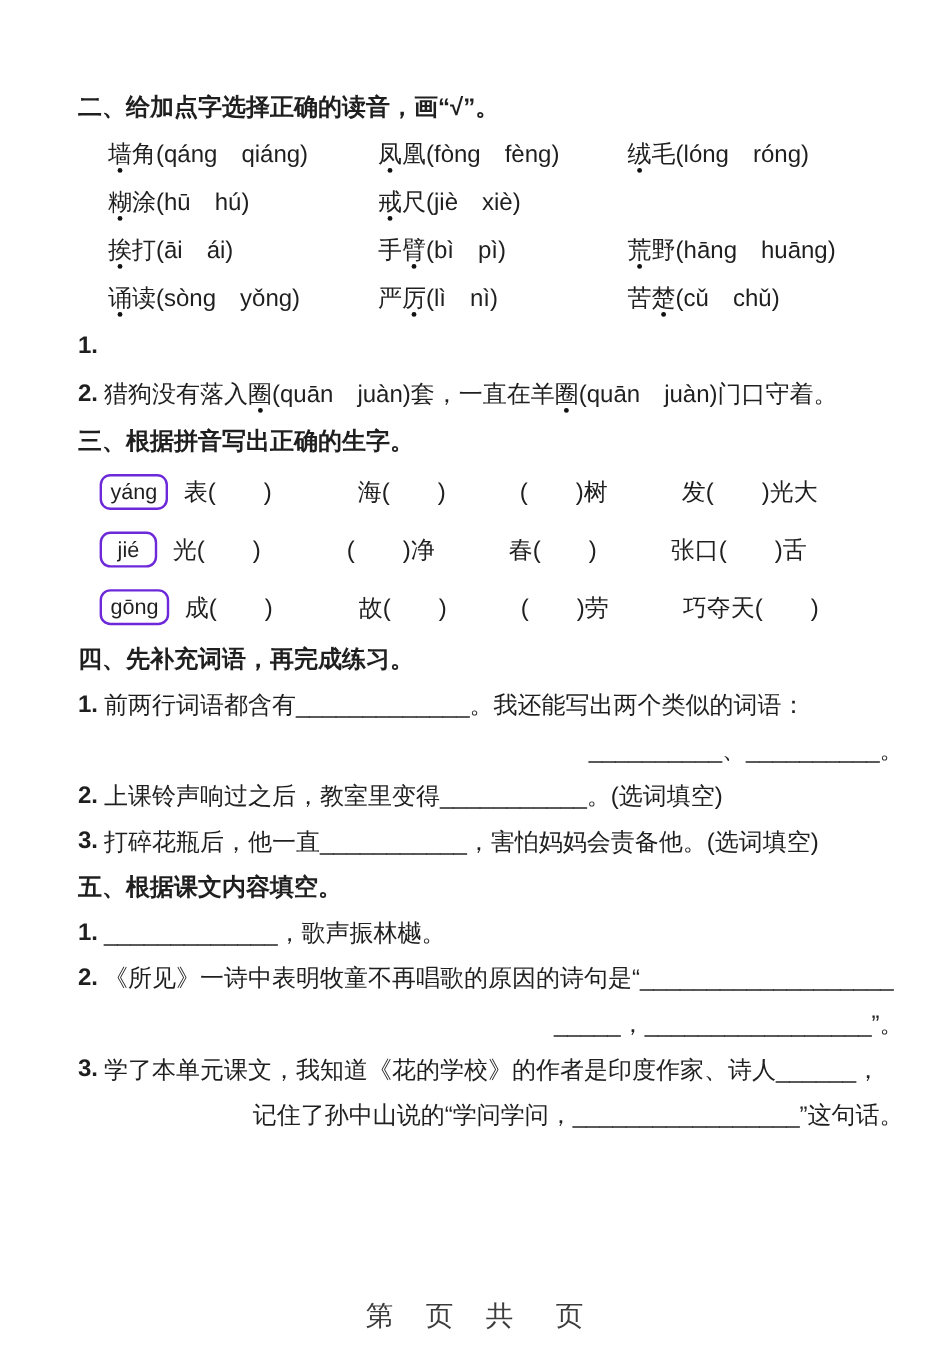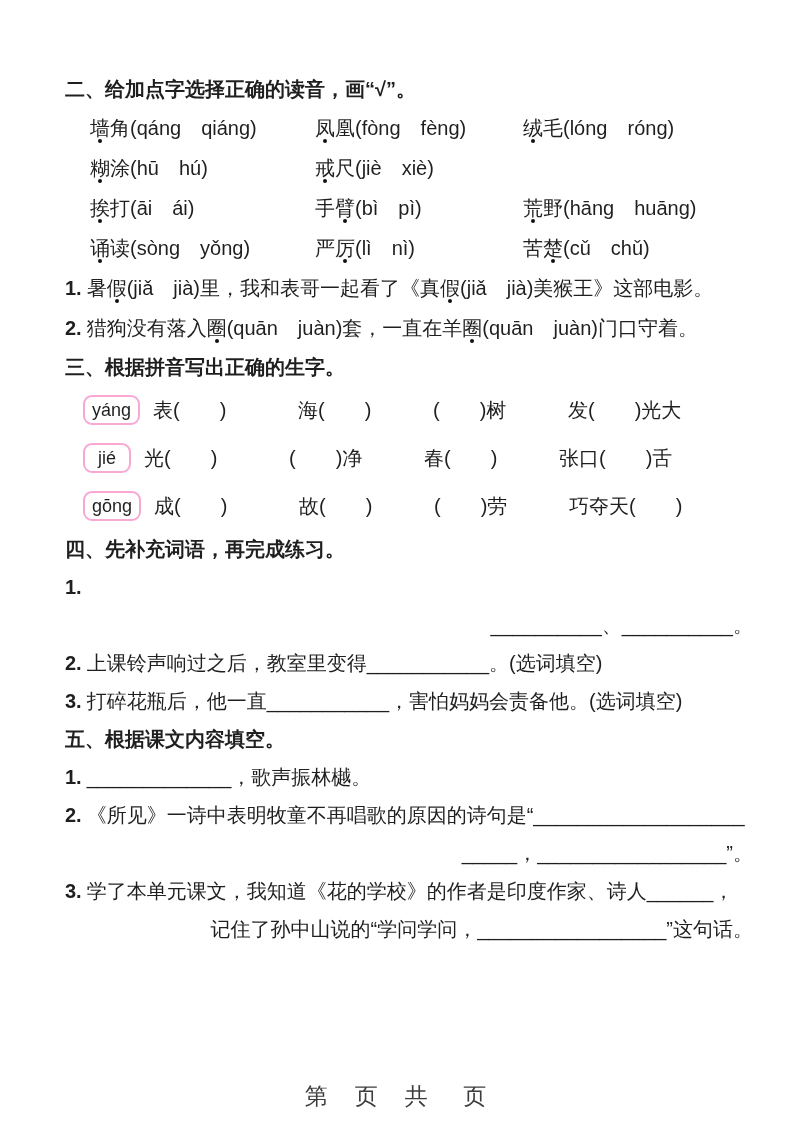--- a/index.html
+++ b/index.html
@@ -30,21 +30,21 @@
   .dotted::after {
     content:""; position:absolute; left:50%; bottom:-4px;
     transform:translateX(-50%);
     width:4px; height:4px; background:#111; border-radius:50%;
   }
   .sentence { height:40px; display:flex; align-items:center; white-space:nowrap; }
   .qnum { font-weight:bold; margin-right:5px; }
   
   .py-row { height:48px; display:flex; align-items:center; margin-left:18px; }
   .py-box {
-    border:2px solid #f9a8d4; border-radius:9px;
+    border:2px solid #6d28d9; border-radius:9px;
     min-width:48px; height:30px;
     display:flex; align-items:center; justify-content:center;
     font-size:18px; padding:0 7px;
   }
   .py-items {
     flex:1; margin-left:13px;
     display:grid; grid-template-columns:145px 135px 135px 1fr;
     align-items:center; white-space:nowrap;
   }
   
@@ -86,21 +86,20 @@
         <span class="pron-item"><span class="dotted">荒</span><span>野(hāng　huāng)</span></span>
       </div>
       <div class="pron-row">
         <span class="pron-item"><span class="dotted">诵</span><span>读(sòng　yǒng)</span></span>
         <span class="pron-item"><span>严</span><span class="dotted">厉</span><span>(lì　nì)</span></span>
         <span class="pron-item"><span>苦</span><span class="dotted">楚</span><span>(cǔ　chǔ)</span></span>
       </div>
     </div>
     <div class="sentence">
       <span class="qnum">1.</span>
-      <span><span>暑</span><span class="dotted">假</span><span>(jiǎ　jià)里，我和表哥一起看了《真</span><span class="dotted">假</span><span>(jiǎ　jià)美猴王》这部电影。</span></span>
     </div>
     <div class="sentence">
       <span class="qnum">2.</span>
       <span><span>猎狗没有落入</span><span class="dotted">圈</span><span>(quān　juàn)套，一直在羊</span><span class="dotted">圈</span><span>(quān　juàn)门口守着。</span></span>
     </div>
   </div>
 
   <div>
     <div class="sec-title">三、根据拼音写出正确的生字。</div>
     <div class="py-row">
@@ -129,20 +128,21 @@
         <span>(　　)劳</span>
         <span>巧夺天(　　)</span>
       </span>
     </div>
   </div>
 
   <div>
     <div class="sec-title">四、先补充词语，再完成练习。</div>
     <div class="q-line">
       <span class="qnum">1.</span>
+      <span class="q-text">前两行词语都含有_____________。我还能写出两个类似的词语：</span>
     </div>
     <div class="q-line q-cont">
       <span class="q-text">__________、__________。</span>
     </div>
     <div class="q-line">
       <span class="qnum">2.</span>
       <span class="q-text">上课铃声响过之后，教室里变得___________。(选词填空)</span>
     </div>
     <div class="q-line">
       <span class="qnum">3.</span>

